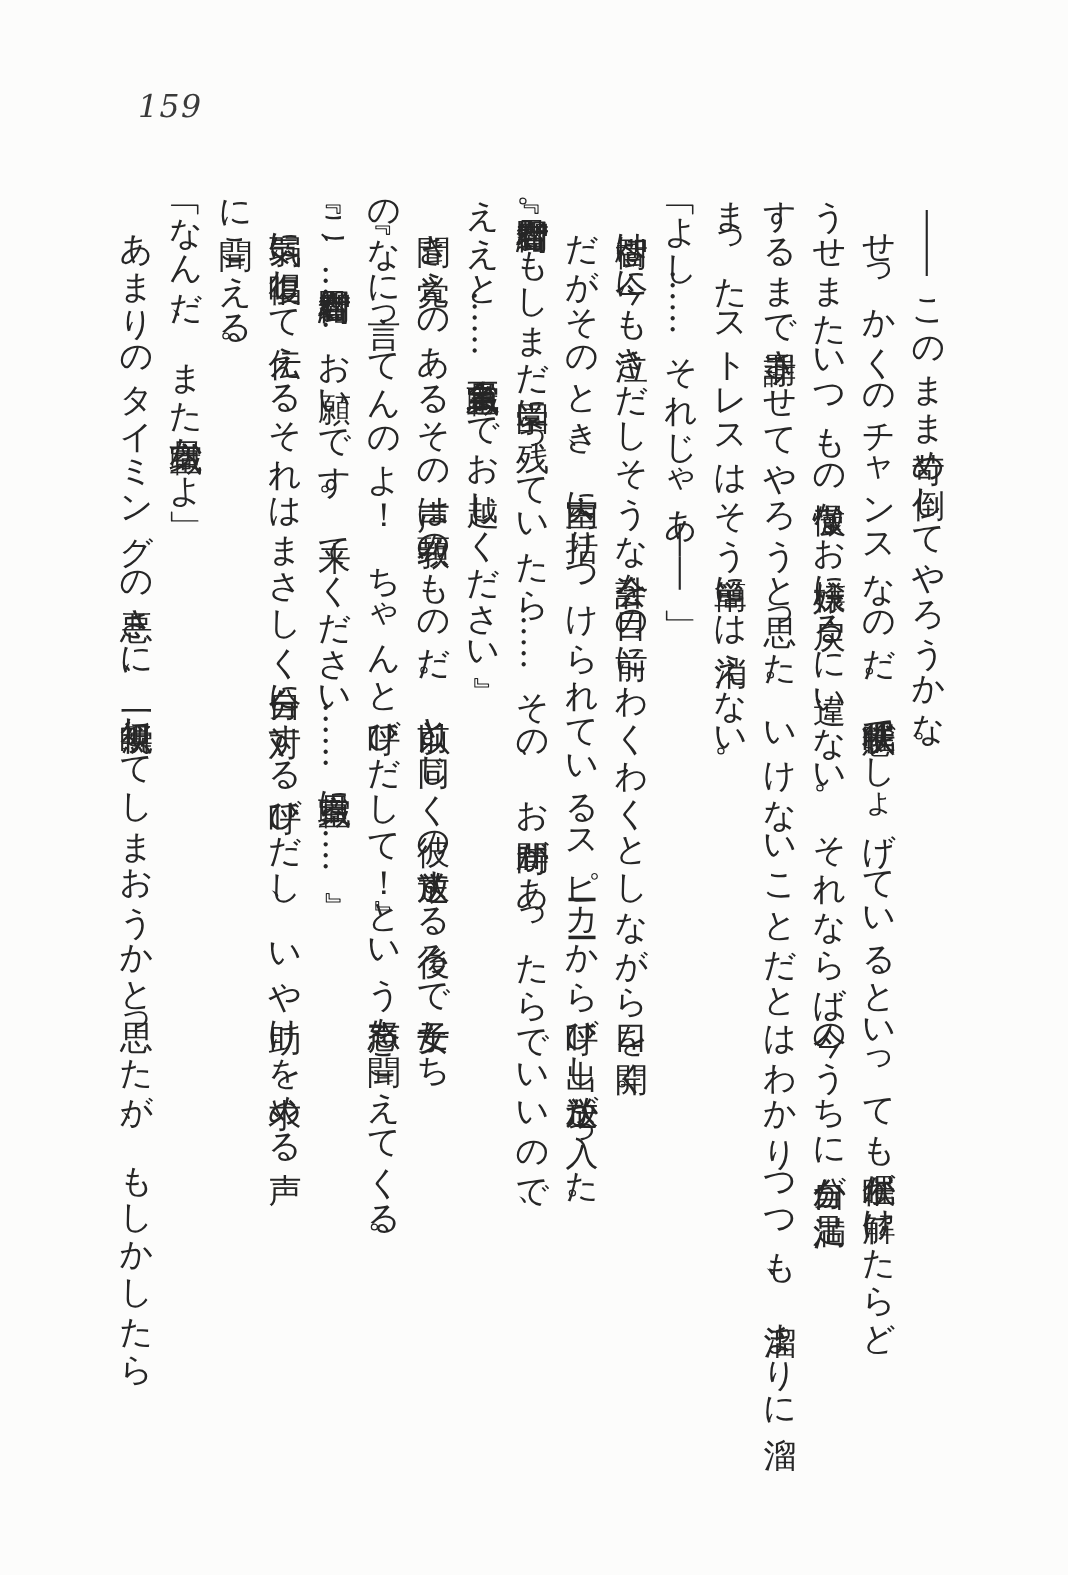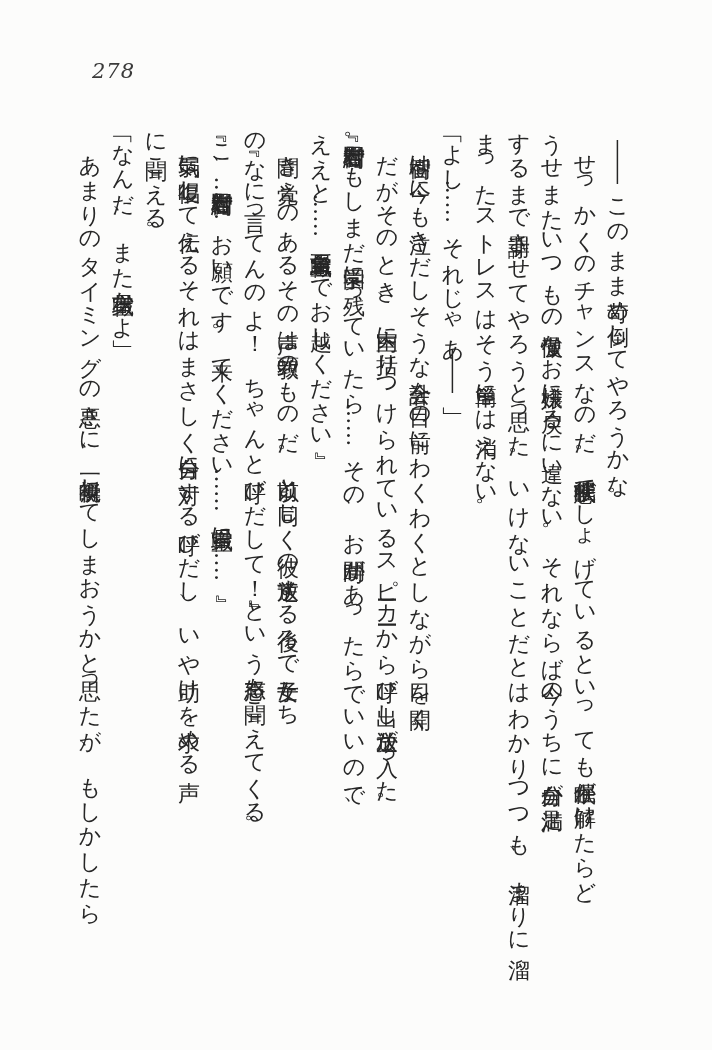--- a/index.html
+++ b/index.html
@@ -44,21 +44,21 @@
     white-space: nowrap;
   }
   .text p.line.ind-0   { text-indent: 0; }
   .text p.line.ind-05  { text-indent: 0.5em; }
   .text p.line.ind-1   { text-indent: 1em; }
 </style>
 </head>
 <body>
 
 <div class="page">
-  <div class="pageno">278</div>
+  <div class="pageno">159</div>
   <div class="text" id="text-block">
       <p class="line ind-1">――このまま苛め倒してやろうかな。</p>
       <p class="line ind-1">せっかくのチャンスなのだ。催眠状態でしょげているといっても催眠が解けたらど</p>
       <p class="line ind-0">うせまたいつもの傲慢なお嬢様に戻るに違いない。それならば今のうちに自分が満足</p>
       <p class="line ind-0">するまで謝罪させてやろうと思った。いけないことだとはわかりつつも、溜まりに溜</p>
       <p class="line ind-0">まったストレスはそう簡単には消えない。</p>
       <p class="line ind-05">「よし……それじゃあ――」</p>
       <p class="line ind-1">智樹は今にも泣きだしそうな会計を目の前にわくわくとしながら口を開く。</p>
       <p class="line ind-1">だがそのとき、室内に括りつけられているスピーカーから呼び出し放送が入った。</p>
       <p class="line ind-05">『紺野智樹君。もしまだ学園に残っていたら……その、お時間があったらでいいので、</p>

